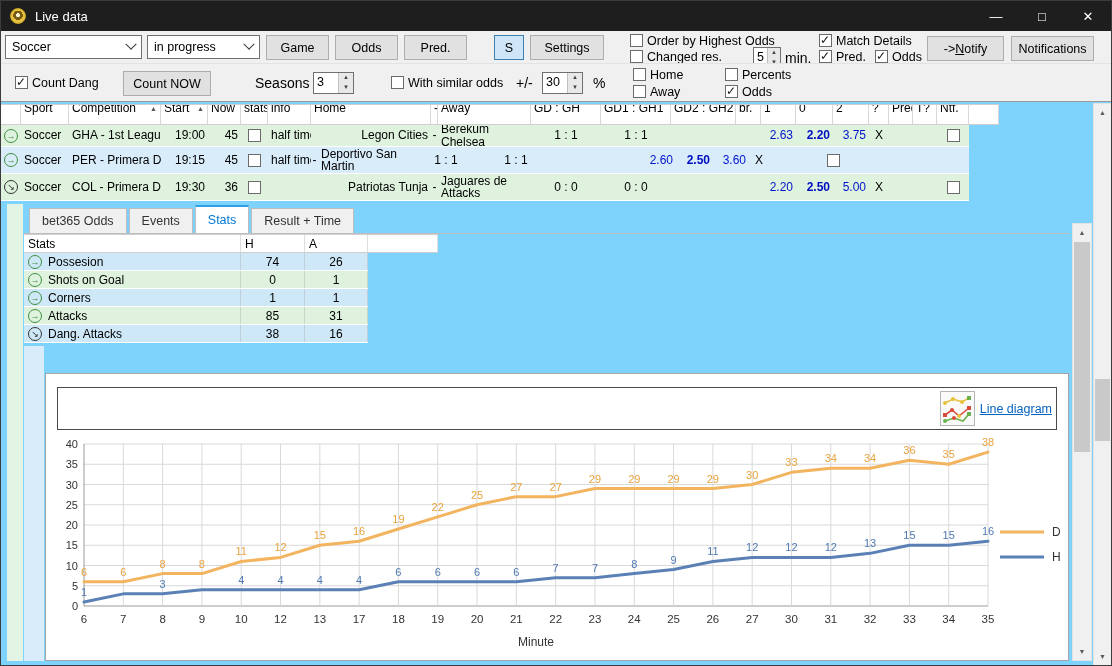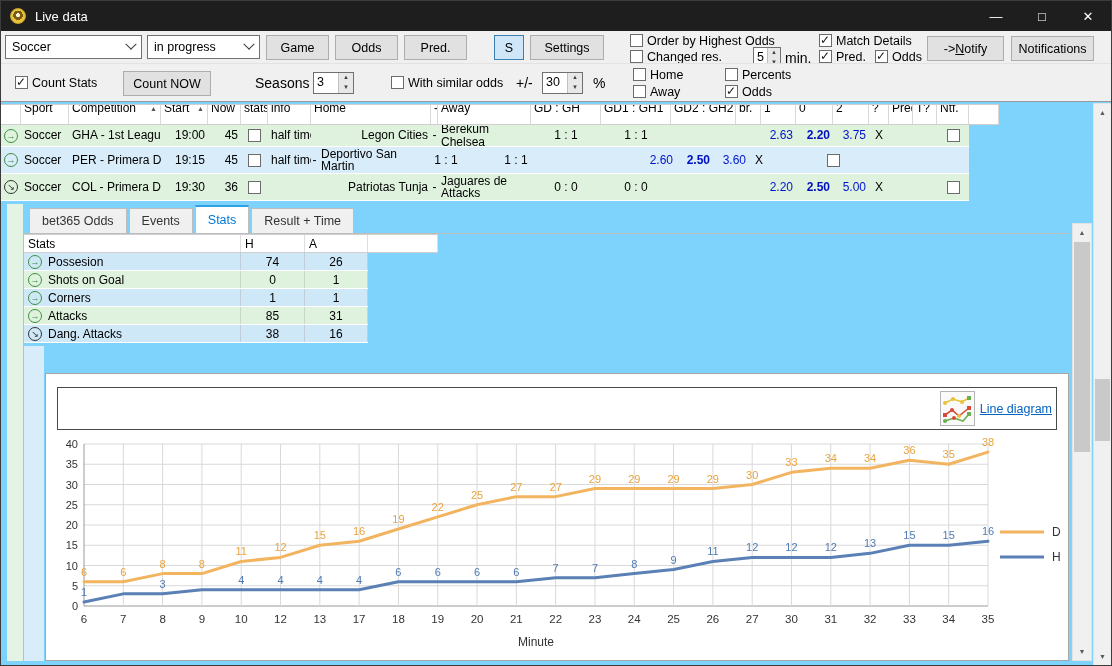--- a/index.html
+++ b/index.html
@@ -161,21 +161,21 @@
       <span>-&gt; </span>
         <span style="text-decoration:underline;">N</span>
         <span>otify</span>
     </div>
     <div class="btn abs" style="left:1010px; top:5px; width:83px;">Notifications</div>
   </div>
 
   <div class="toolbar2">
     <div class="cbrow abs" style="left:14px; top:11px;">
       <span class="cb checked"></span>
-      <span>Count Stats</span>
+      <span>Count Dang</span>
     </div>
     <div class="btn abs" style="left:122px; top:7px; width:88px;">Count NOW</div>
     <div class="lbl abs" style="left:254px; top:11px;">Seasons</div>
     <div class="spin abs" style="left:312px; top:8px; width:41px;">
       <span class="val">3</span>
       <span class="arrows">
           <div>▲</div>
           <div>▼</div>
         </span>
     </div>

